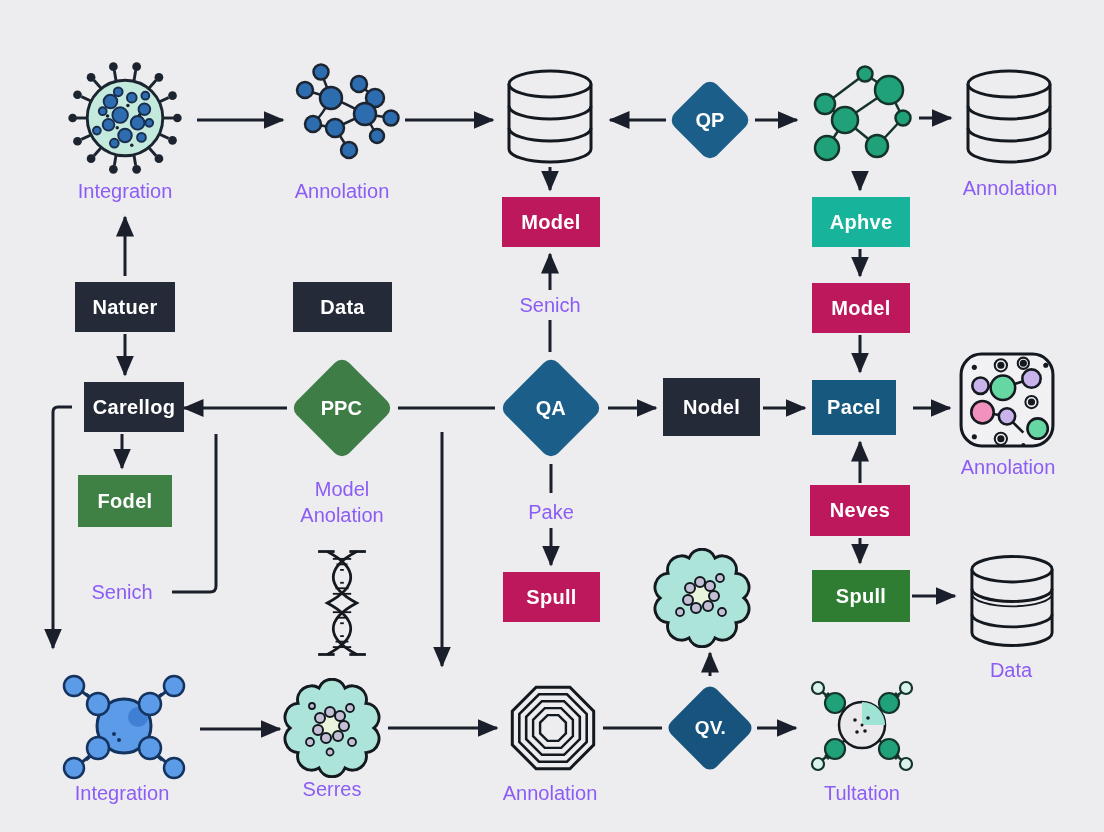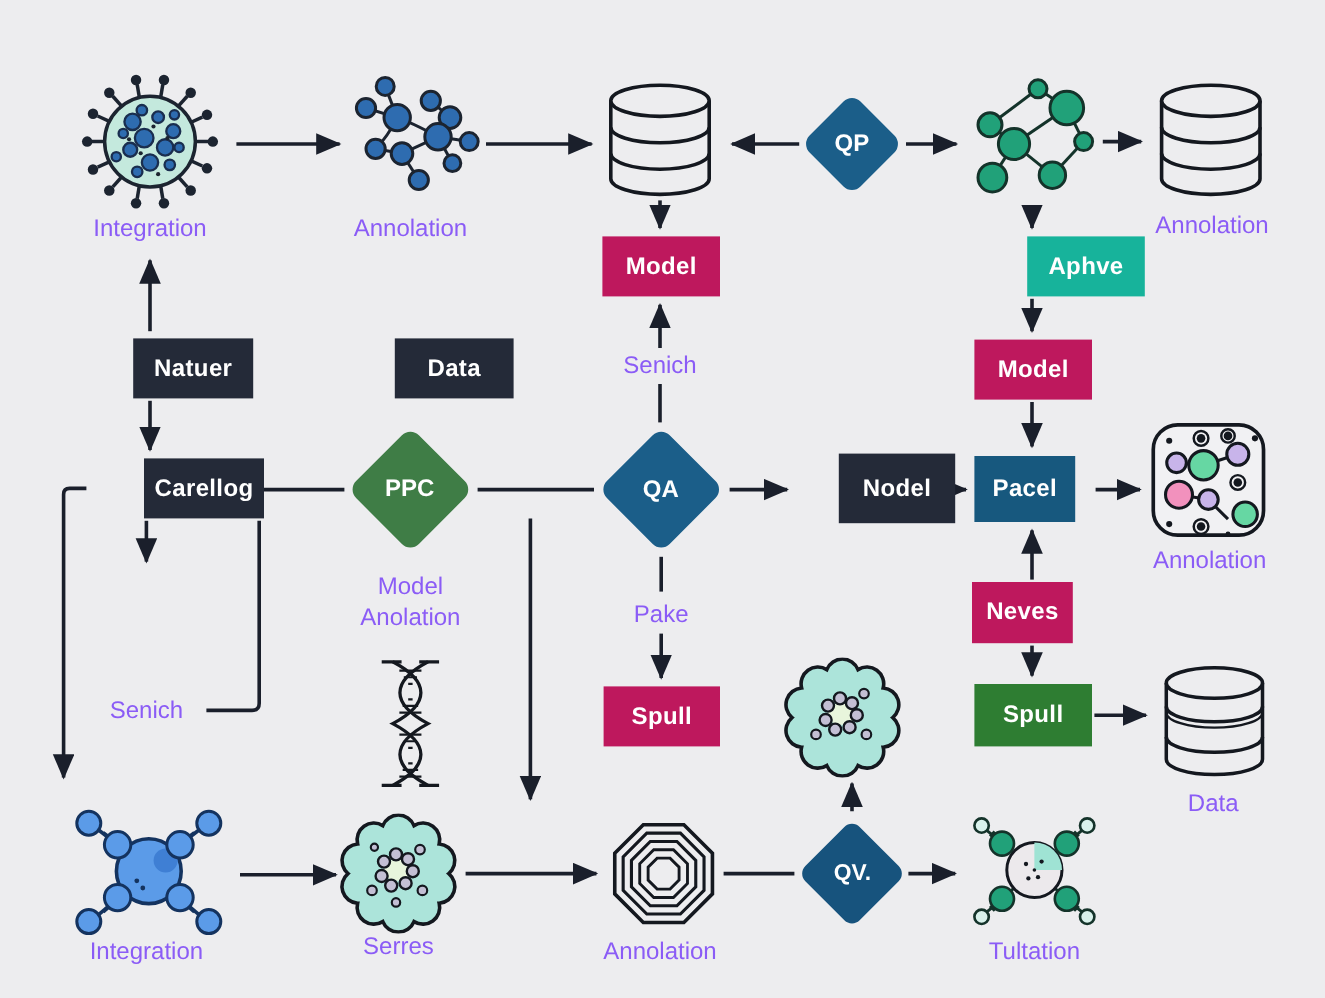--- a/index.html
+++ b/index.html
@@ -1,25 +1,25 @@
 <!DOCTYPE html>
 <html><head>
 <meta charset="utf-8">
 <style>
   html,body{margin:0;padding:0;}
   body{font-family:"Liberation Sans", sans-serif;}
   #canvas{position:relative;width:1104px;height:832px;background:#ededef;overflow:hidden;}
   #arrows{position:absolute;left:0;top:0;z-index:1;}
   .box{position:absolute;z-index:2;display:flex;align-items:center;justify-content:center;
        color:#fff;font-size:20px;font-weight:600;letter-spacing:.3px;}
-  .dark{background:#242a38;margin-left:36px;}
+  .dark{background:#242a38;}
   .gray{background:#be185d;}
   .green{background:#3f8044;}
   .dgreen{background:#2e7d32;}
-  .teal{background:#17b39b;margin-left:44px;}
+  .teal{background:#17b39b;}
   .blue{background:#17587e;}
   .diamond{position:absolute;z-index:2;transform:rotate(45deg);display:flex;align-items:center;justify-content:center;}
   .diamond .dtext{transform:rotate(-45deg);color:#fff;font-size:20px;font-weight:600;}
   .d-blue{background:#1b5e89;border-radius:10px;}
   .d-blue2{background:#17537d;border-radius:9px;}
   .d-green{background:#3f7d46;border-radius:10px;}
   .lbl{position:absolute;z-index:2;color:#8b5cf6;font-size:20px;font-weight:500;
        transform:translateX(-50%);white-space:nowrap;}
   .lbl.multi{white-space:normal;text-align:center;width:140px;line-height:1.3;}
   .icon{position:absolute;z-index:2;}
@@ -211,20 +211,21 @@
   <div class="box gray" style="left:502px;top:197px;width:98px;height:50px">Model</div>
   <div class="lbl" style="left:550px;top:294px">Senich</div>
   <div class="diamond d-blue" style="left:514px;top:371px;width:74px;height:74px">
     <span class="dtext">QA</span>
   </div>
   <div class="lbl" style="left:551px;top:501px">Pake</div>
   <div class="box gray" style="left:503px;top:572px;width:97px;height:50px">Spull</div>
 
   <div class="box dark" style="left:75px;top:282px;width:100px;height:50px">Natuer</div>
   <div class="box dark" style="left:84px;top:382px;width:100px;height:50px">Carellog</div>
+  <div class="box green" style="left:78px;top:475px;width:94px;height:52px">Fodel</div>
   <div class="lbl" style="left:122px;top:581px">Senich</div>
 
   <div class="box dark" style="left:293px;top:282px;width:99px;height:50px">Data</div>
   <div class="diamond d-green" style="left:305px;top:371px;width:74px;height:74px">
     <span class="dtext">PPC</span>
   </div>
   <div class="lbl multi" style="left:342px;top:476px">Model Anolation</div>
 
   <svg class="icon" style="left:303px;top:546px" width="78" height="114" viewBox="0 0 80 124">
     <g stroke="#14181f" stroke-width="3" fill="none">
@@ -284,21 +285,21 @@
       <circle cx="42" cy="14" r="6"></circle>
         <circle cx="64" cy="12" r="5.5"></circle>
         <circle cx="72" cy="50" r="6"></circle>
         <circle cx="42" cy="86" r="6"></circle>
     </g>
   </svg>
   <div class="lbl" style="left:1008px;top:456px">Annolation</div>
 
   <div class="box teal" style="left:812px;top:197px;width:98px;height:50px">Aphve</div>
   <div class="box gray" style="left:812px;top:283px;width:98px;height:50px">Model</div>
-  <div class="box gray" style="left:810px;top:485px;width:84px;height:51px">Neves</div>
+  <div class="box gray" style="left:810px;top:485px;width:100px;height:51px">Neves</div>
   <div class="box dgreen" style="left:812px;top:570px;width:98px;height:52px">Spull</div>
 
   <svg class="icon" style="left:968px;top:552px" width="88" height="98" viewBox="0 0 90 97">
     <path d="M4,16 L4,81 A41,13 0 0 0 86,81 L86,16" fill="#ededef" stroke="#14181f" stroke-width="3"></path>
     <ellipse cx="45" cy="16" rx="41" ry="13" fill="#ededef" stroke="#14181f" stroke-width="3"></ellipse>
     <path d="M4,36 A41,13 0 0 0 86,36" fill="none" stroke="#14181f" stroke-width="3"></path>
     <path d="M4,41 A41,13 0 0 0 86,41" fill="none" stroke="#14181f" stroke-width="2"></path>
     <path d="M4,62 A41,13 0 0 0 86,62" fill="none" stroke="#14181f" stroke-width="3"></path>
   </svg>
   <div class="lbl" style="left:1011px;top:659px">Data</div>

